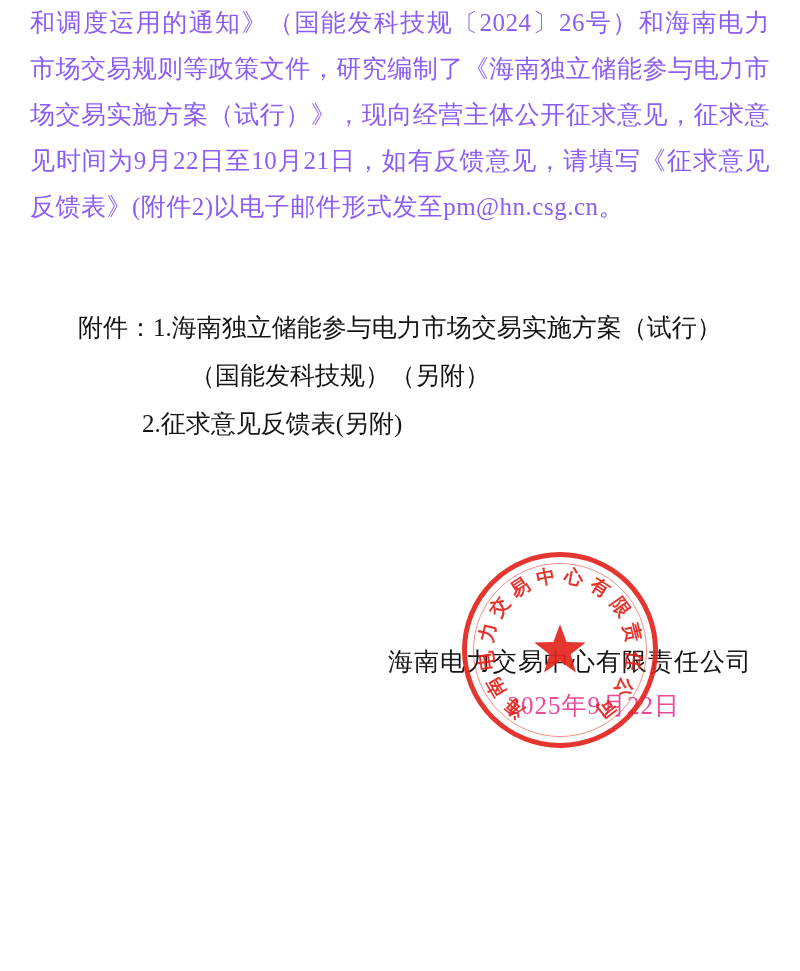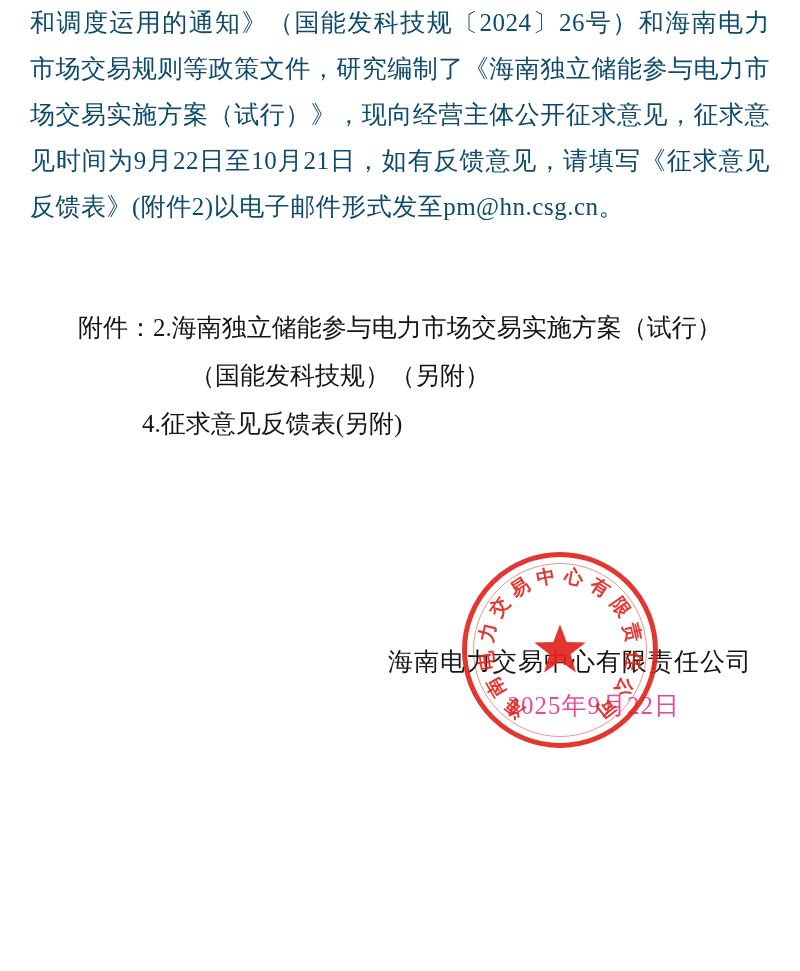--- a/index.html
+++ b/index.html
@@ -28,21 +28,21 @@
     top: 0px;
     width: 740px;
   }
 
   .para {
     font-size: 25px;
     line-height: 46px;
     letter-spacing: 0.5px;
     text-align: justify;
     text-justify: inter-ideograph;
-    color: #0c4a6e;
+    color: #8b5cf6;
     margin: 0;
     font-family: "Liberation Serif", serif;
   }
 
   .para.first {
     text-indent: 0;
   }
 
   .para.indent {
     text-indent: 2em;
@@ -140,23 +140,23 @@
   <div class="doc-body">
 
     <div class="para first">和调度运用的通知》（国能发科技规〔2024〕26号）和海南电力市场交易规则等政策文件，研究编制了《海南独立储能参与电力市场交易实施方案（试行）》，现向经营主体公开征求意见，征求意见时间为9月22日至10月21日，如有反馈意见，请填写《征求意见反馈表》(附件2)以电子邮件形式发至pm@hn.csg.cn。</div>
 
     <div class="spacer-sm"></div>
 
 
     <div class="spacer-lg"></div>
 
     <div class="attach-block">
-      <div class="attach-line l1"><span>附件：</span><span>2.海南独立储能参与电力市场交易实施方案（试行）</span></div>
+      <div class="attach-line l1"><span>附件：</span><span>1.海南独立储能参与电力市场交易实施方案（试行）</span></div>
       <div class="attach-line l2">（国能发科技规）（另附）</div>
-      <div class="attach-line l3">4.征求意见反馈表(另附)</div>
+      <div class="attach-line l3">2.征求意见反馈表(另附)</div>
     </div>
 
   </div>
 
   <div class="sign-area">
     <div class="sign-name">海南电力交易中心有限责任公司</div>
     <div class="sign-date">2025年9月22日</div>
   </div>
 
   <div class="seal">

